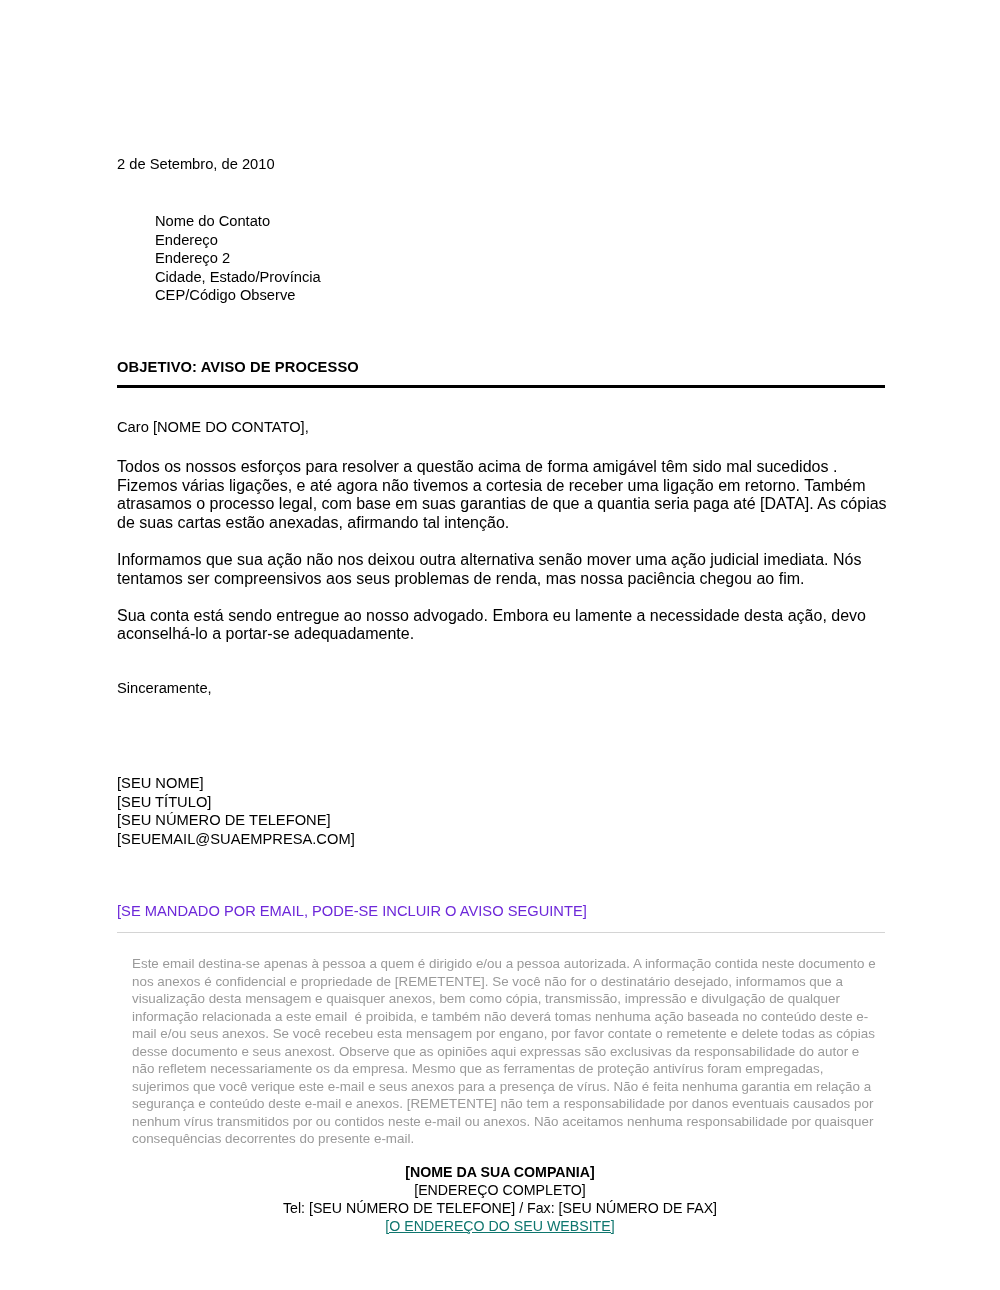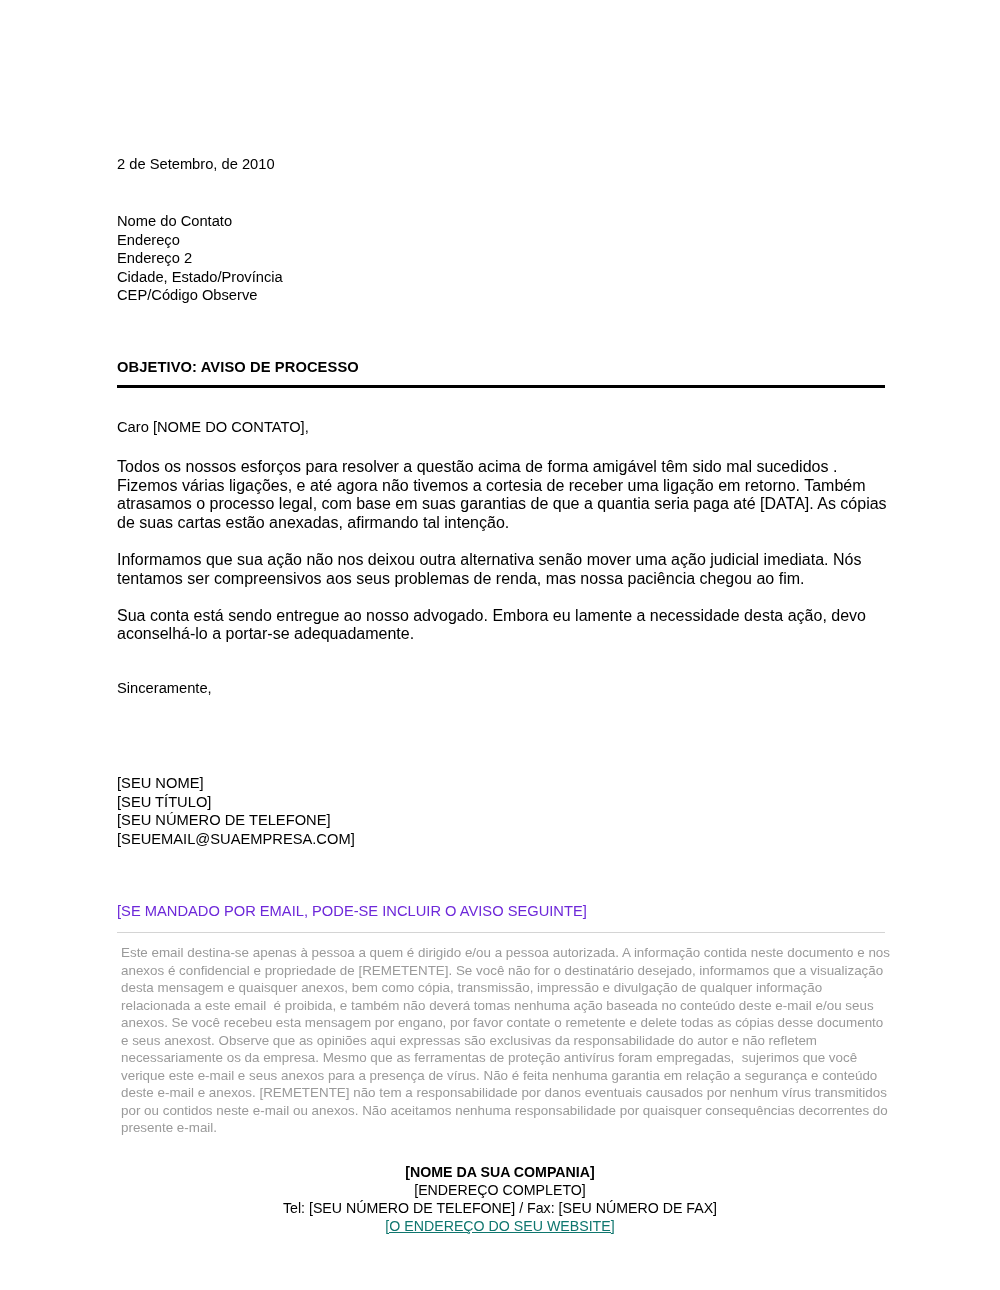--- a/index.html
+++ b/index.html
@@ -38,20 +38,21 @@
   }
 
   
   .date-block {
     top: 155px;
   }
 
   
   .address-block {
     top: 212px;
+    margin-left: 38px;
   }
   .address-line {
     display: block;
     white-space: pre;
   }
 
   
   .subject-block {
     top: 358px;
   }
@@ -120,21 +121,21 @@
 
   .disclaimer-body-block {
     top: 940px;
     width: 780px;
   }
   .disclaimer-body {
     font-size: 13.4px;
     line-height: 17.5px;
     color: #9a9a9a;
     white-space: pre-wrap;
-    margin: 4px;
+    margin: 15px;
     text-align: left;
   }
 
   
   .footer-block {
     position: absolute;
     left: 0;
     width: 1000px;
     top: 1163px;
     text-align: center;

